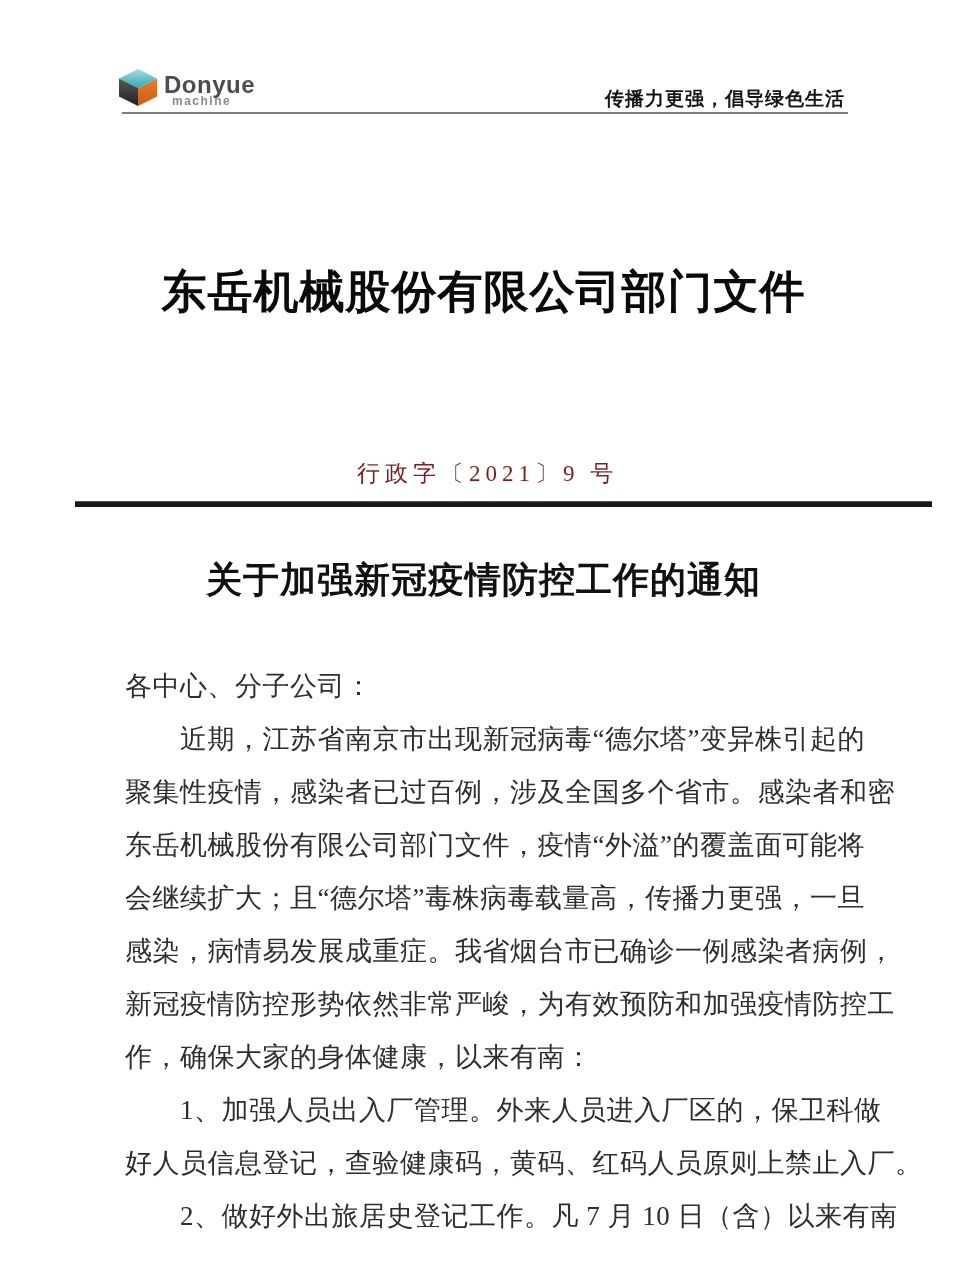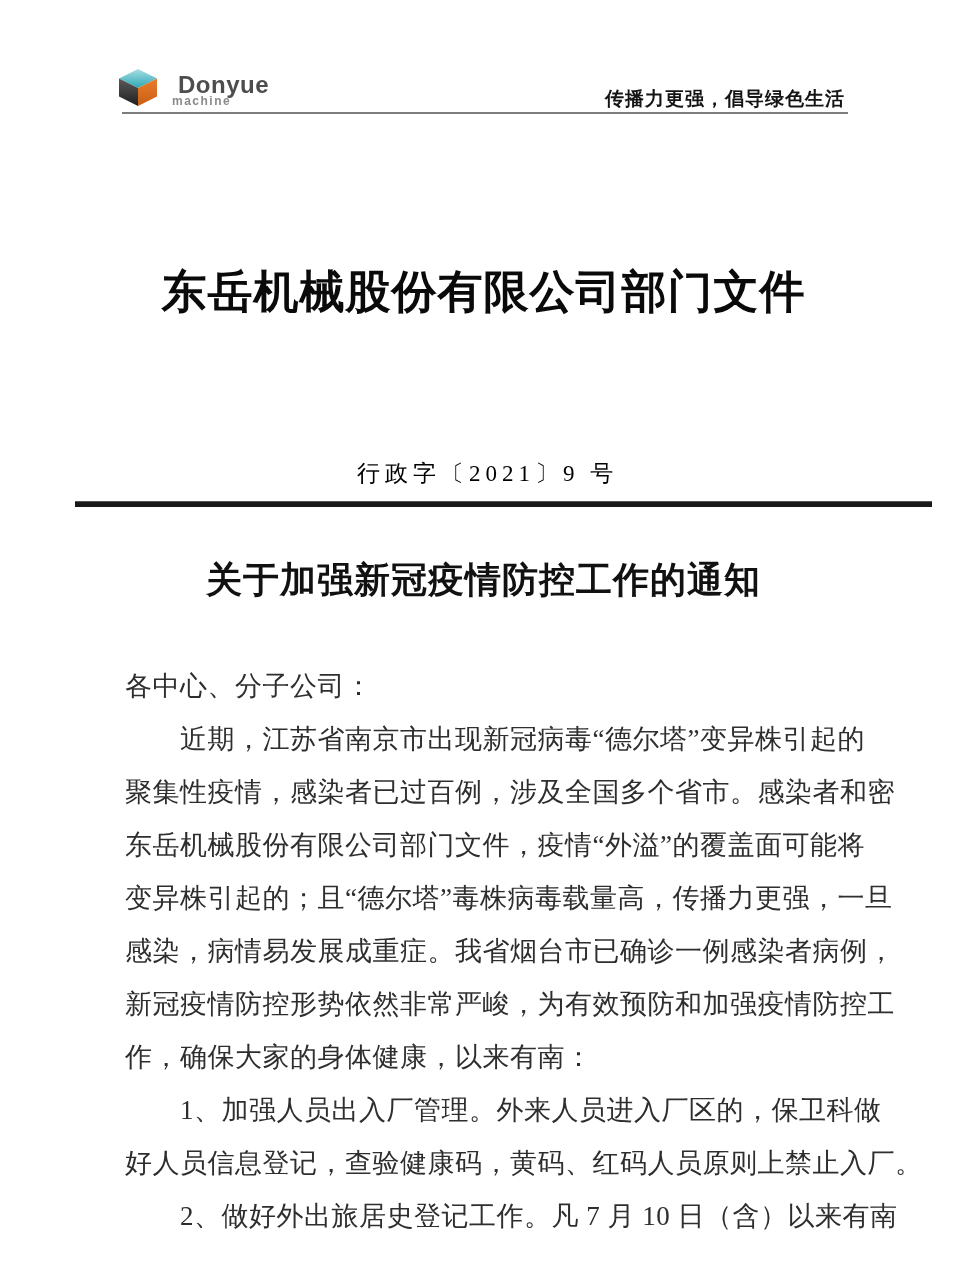--- a/index.html
+++ b/index.html
@@ -23,21 +23,20 @@
   }
   .logo-cube { width: 38px; height: 37px; display: block; }
   .logo-text { display: flex; flex-direction: column; margin-top: 4px; }
   .logo-brand {
     font-family: "Liberation Sans", sans-serif;
     font-weight: 800;
     font-size: 24px;
     line-height: 24px;
     color: #4d4d4d;
     letter-spacing: 0.5px;
-    margin-left: 14px;
   }
   .logo-sub {
     font-family: "Liberation Sans", sans-serif;
     font-weight: 700;
     font-size: 12px;
     line-height: 9px;
     color: #8b8b8b;
     letter-spacing: 1.5px;
     margin-left: 8px;
   }
@@ -73,21 +72,21 @@
     letter-spacing: 1px;
     white-space: nowrap;
   }
   .doc-number {
     position: absolute;
     left: 8px;
     right: 0;
     top: 458px;
     text-align: center;
     font-size: 23px;
-    color: #000000;
+    color: #7f1d1d;
     letter-spacing: 5px;
     white-space: nowrap;
   }
   .thick-rule {
     position: absolute;
     left: 75px;
     top: 501px;
     width: 857px;
     height: 5px;
     background: #1a1a1a;
@@ -159,21 +158,21 @@
   <div class="org-title">东岳机械股份有限公司部门文件</div>
   <div class="doc-number">行政字〔2021〕9 号</div>
   <div class="thick-rule"></div>
   <div class="subject">关于加强新冠疫情防控工作的通知</div>
 
   <div class="body-block">
     <div class="body-line">各中心、分子公司：</div>
     <div class="body-line indent">近期，江苏省南京市出现新冠病毒“德尔塔”变异株引起的</div>
     <div class="body-line">聚集性疫情，感染者已过百例，涉及全国多个省市。感染者和密</div>
     <div class="body-line">东岳机械股份有限公司部门文件，疫情“外溢”的覆盖面可能将</div>
-    <div class="body-line">变异株引起的；且“德尔塔”毒株病毒载量高，传播力更强，一旦</div>
+    <div class="body-line">会继续扩大；且“德尔塔”毒株病毒载量高，传播力更强，一旦</div>
     <div class="body-line">感染，病情易发展成重症。我省烟台市已确诊一例感染者病例，</div>
     <div class="body-line">新冠疫情防控形势依然非常严峻，为有效预防和加强疫情防控工</div>
     <div class="body-line">作，确保大家的身体健康，以来有南：</div>
     <div class="body-line indent">1、加强人员出入厂管理。外来人员进入厂区的，保卫科做</div>
     <div class="body-line">好人员信息登记，查验健康码，黄码、红码人员原则上禁止入厂。</div>
     <div class="body-line indent">2、做好外出旅居史登记工作。凡 7 月 10 日（含）以来有南</div>
   </div>
 
 </div>
 

